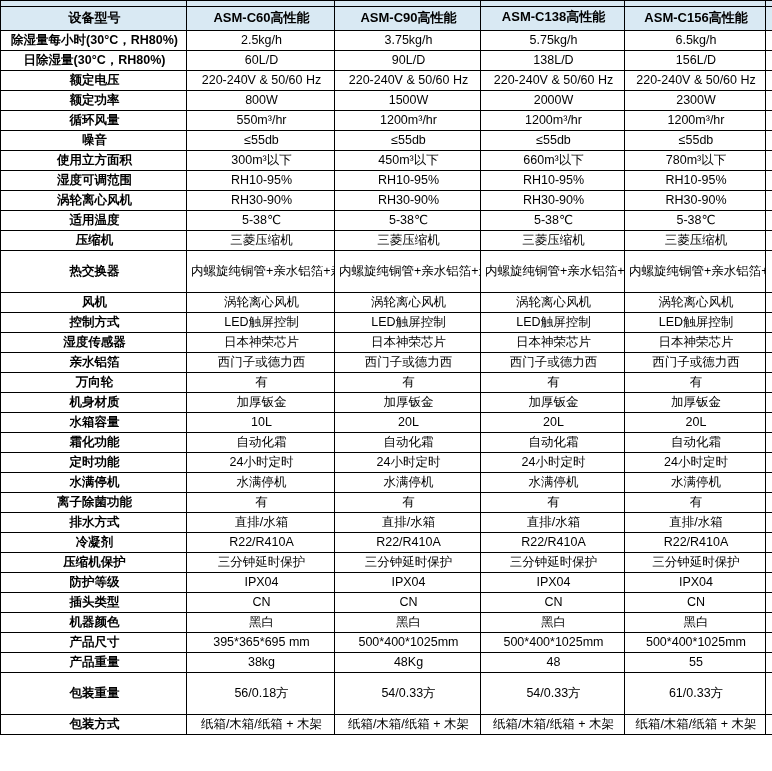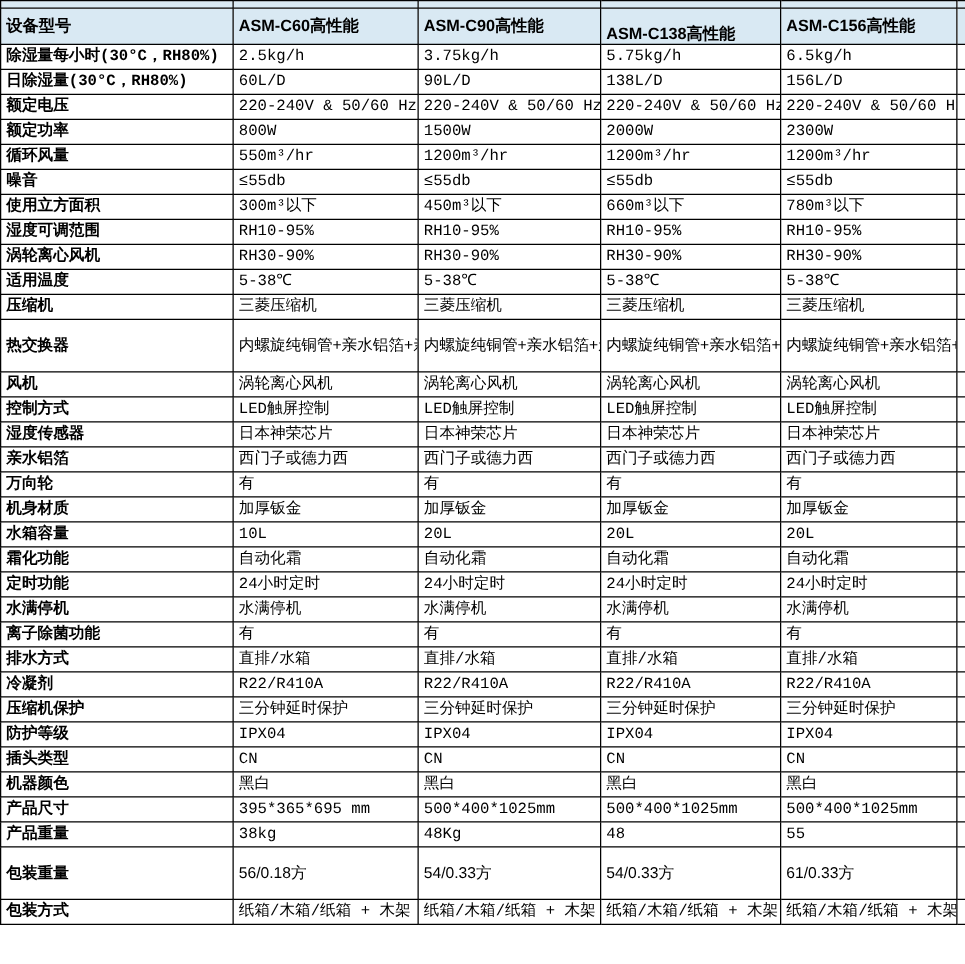--- a/index.html
+++ b/index.html
@@ -1,39 +1,39 @@
 <!DOCTYPE html>
 <html><head>
 <meta charset="utf-8">
 <style>
   html,body{margin:0;padding:0;background:#ffffff;}
   .sheet{
     width:772px;height:771px;overflow:hidden;background:#ffffff;
     font-family:"Liberation Sans","DejaVu Sans",sans-serif;
-    color:#000000;box-sizing:border-box;
+    color:#000000;box-sizing:border-box;text-align:center;
   }
   table.spec{
     border-collapse:collapse;table-layout:fixed;width:772px;
   }
   table.spec td{
     border:1px solid #000000;
     padding:0 2px 0 4px;
     overflow:hidden;
     font-size:12.5px;
     line-height:1.25;
     vertical-align:middle;
     white-space:nowrap;
     background:#ffffff;
   }
   tr.sliver{height:6px;}
   tr.sliver td{padding:0;background:#d9e9f3;}
   tr.header{height:24px;}
   tr.header td{background:#d9e9f3;font-weight:700;font-size:13px;}
-  tr.header td.cell-c138{vertical-align:top;padding-top:12px;}
-  tr.r{height:20px;font-family:Liberation Mono, monospace;}
+  tr.header td.cell-c138{vertical-align:top;padding-top:2px;}
+  tr.r{height:20px;}
   tr.tall{height:42px;}
   td.lab{font-weight:700;}
   td.val{font-weight:400;}
   td.wrap{white-space:normal;word-break:break-all;}
   td.vbot{vertical-align:bottom;padding-bottom:2px;}
   td.edge{padding:0;}
 </style>
 </head>
 <body>
 

